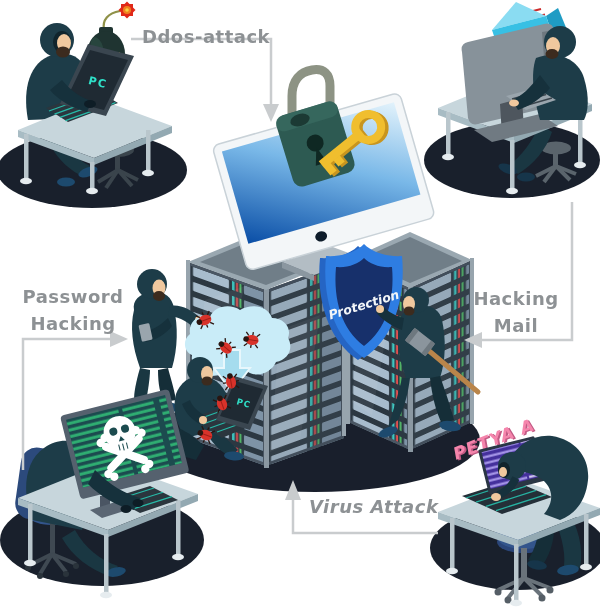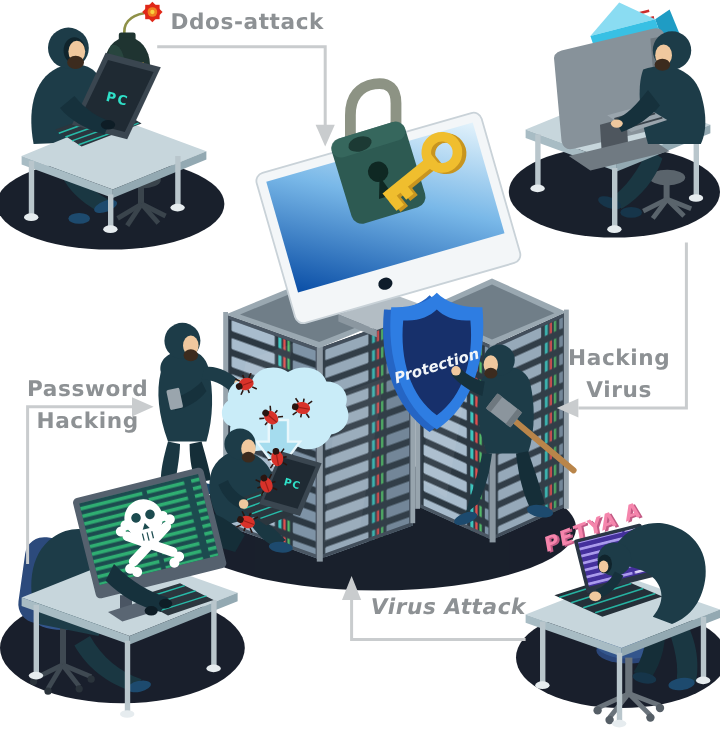--- a/index.html
+++ b/index.html
@@ -532,24 +532,24 @@
       <path d="M572,202 V340 H482"></path>
       <polygon points="482,332 482,348 464,340" fill="#c9ccce" stroke="none"></polygon>
     </g>
     <g>
       <path d="M438,533 H293 V498"></path>
       <polygon points="285,500 301,500 293,480" fill="#c9ccce" stroke="none"></polygon>
     </g>
   </g>
 </svg>
 
-<div class="label" style="left:142px;top:5px;">Ddos-attack</div>
-<div class="label center" style="left:8px;top:283px;width:130px;margin-top:28px;">
+<div class="label" style="left:142px;top:23px;">Ddos-attack</div>
+<div class="label center" style="left:8px;top:283px;width:130px;">
   <div>Password</div>
   <div>Hacking</div>
 </div>
 <div class="label center" style="left:453px;top:285px;width:126px;">
   <div>Hacking</div>
-  <div>Virus</div>
+  <div>Mail</div>
 </div>
 <div class="label" style="left:309px;top:493px;font-style:italic;">Virus Attack</div>
 
 </div>
 
 </body></html>

